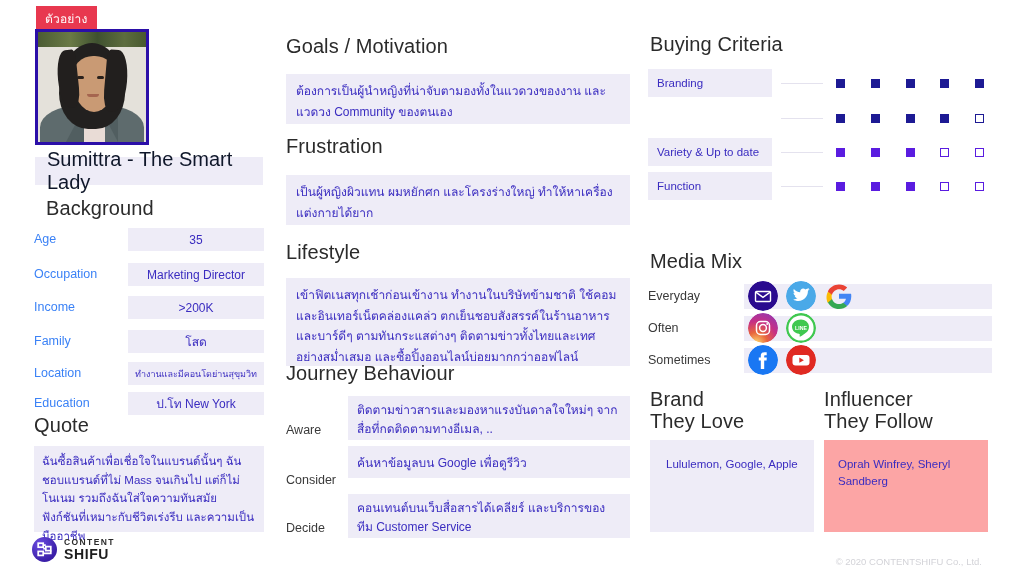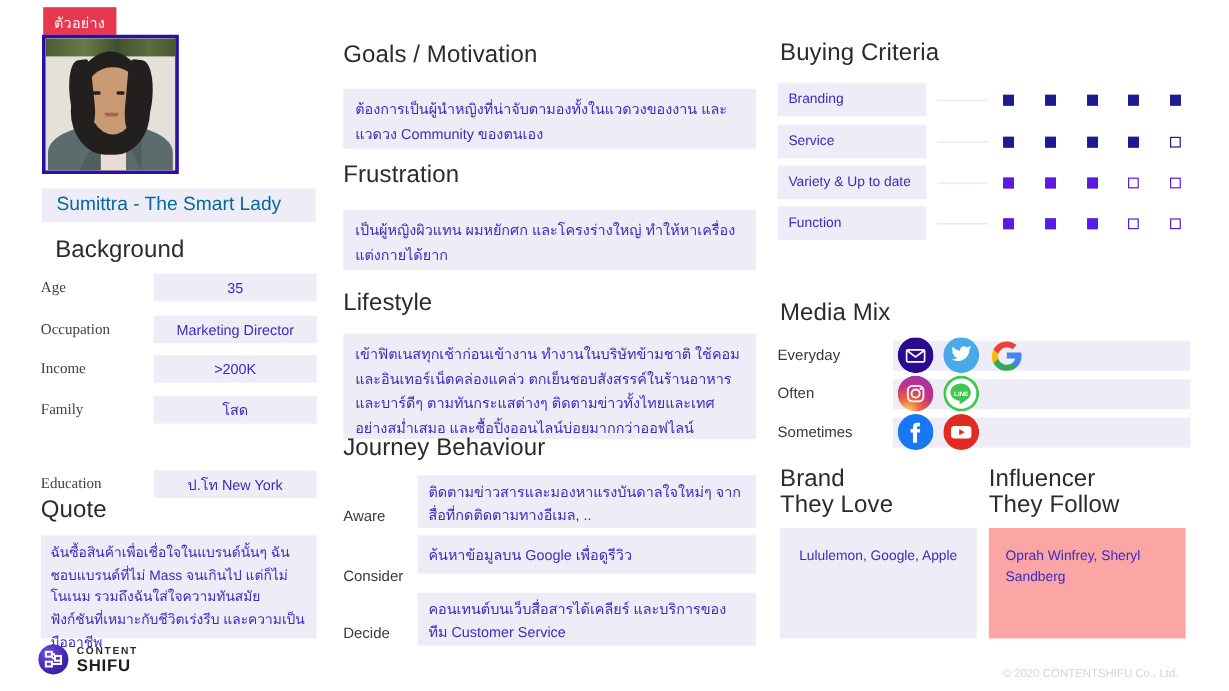--- a/index.html
+++ b/index.html
@@ -118,29 +118,29 @@
     border-width: 0 18px 34px 0;
     border-color: transparent #515e60 transparent transparent;
   }
 
   #name-bar {
     position: absolute; left: 35px; top: 157px;
     width: 228px; height: 28px;
     background: #eeecf7;
     display: flex; align-items: center;
     padding-left: 12px;
-    color: #0369a1; font-size: 16px;
+    color: #0f172a; font-size: 20px;
   }
   #bg-title { position: absolute; left: 46px; top: 197px; }
   .bg-row {
     position: absolute; left: 34px; width: 230px; height: 23px;
   }
   .bg-row .k {
     position: absolute; left: 0; top: 4px;
-    font-size: 12.5px; color: #404040; font-family: Liberation Serif, serif;
+    font-size: 12.5px; color: #3b82f6;
   }
   .bg-row .v {
     position: absolute; left: 94px; width: 136px; height: 23px;
   }
   #quote-title { position: absolute; left: 34px; top: 414px; }
   #quote-box {
     position: absolute; left: 34px; top: 446px;
     width: 230px; height: 86px;
     background: #eeecf7; color: #3a2cc0;
     font-size: 11.5px; line-height: 1.62;
@@ -278,20 +278,24 @@
     <span class="v valbox">Marketing Director</span>
   </div>
   <div class="bg-row" style="top:296px">
     <span class="k">Income</span>
     <span class="v valbox">&gt;200K</span>
   </div>
   <div class="bg-row" style="top:330px">
     <span class="k">Family</span>
     <span class="v valbox">โสด</span>
   </div>
+  <div class="bg-row" style="top:362px">
+    <span class="k">Location</span>
+    <span class="v valbox" style="font-size:9px">ทำงานและมีคอนโดย่านสุขุมวิท</span>
+  </div>
   <div class="bg-row" style="top:392px">
     <span class="k">Education</span>
     <span class="v valbox">ป.โท New York</span>
   </div>
 
   <div id="quote-title" class="h2">Quote</div>
   <div id="quote-box">ฉันซื้อสินค้าเพื่อเชื่อใจในแบรนด์นั้นๆ ฉันชอบแบรนด์ที่ไม่ Mass จนเกินไป แต่ก็ไม่โนเนม รวมถึงฉันใส่ใจความทันสมัย ฟังก์ชันที่เหมาะกับชีวิตเร่งรีบ และความเป็นมืออาชีพ</div>
 
   <div id="logo">
     <span class="mark">
@@ -346,21 +350,20 @@
       <span class="lbl">Branding</span>
       <span class="conn"></span>
       <span class="sq s0" style="border-color: rgb(29, 26, 148); background: rgb(29, 26, 148);"></span>
       <span class="sq s1" style="border-color: rgb(29, 26, 148); background: rgb(29, 26, 148);"></span>
       <span class="sq s2" style="border-color: rgb(29, 26, 148); background: rgb(29, 26, 148);"></span>
       <span class="sq s3" style="border-color: rgb(29, 26, 148); background: rgb(29, 26, 148);"></span>
       <span class="sq s4" style="border-color: rgb(29, 26, 148); background: rgb(29, 26, 148);"></span>
     </div>
 
     <div class="bc-row" style="top:104px">
-      <span class="lbl">Service</span>
       <span class="conn"></span>
       <span class="sq s0" style="border-color: rgb(29, 26, 148); background: rgb(29, 26, 148);"></span>
       <span class="sq s1" style="border-color: rgb(29, 26, 148); background: rgb(29, 26, 148);"></span>
       <span class="sq s2" style="border-color: rgb(29, 26, 148); background: rgb(29, 26, 148);"></span>
       <span class="sq s3" style="border-color: rgb(29, 26, 148); background: rgb(29, 26, 148);"></span>
       <span class="sq s4" style="border-color: rgb(29, 26, 148); background: rgb(255, 255, 255);"></span>
     </div>
 
     <div class="bc-row" style="top:138px">
       <span class="lbl">Variety &amp; Up to date</span>

